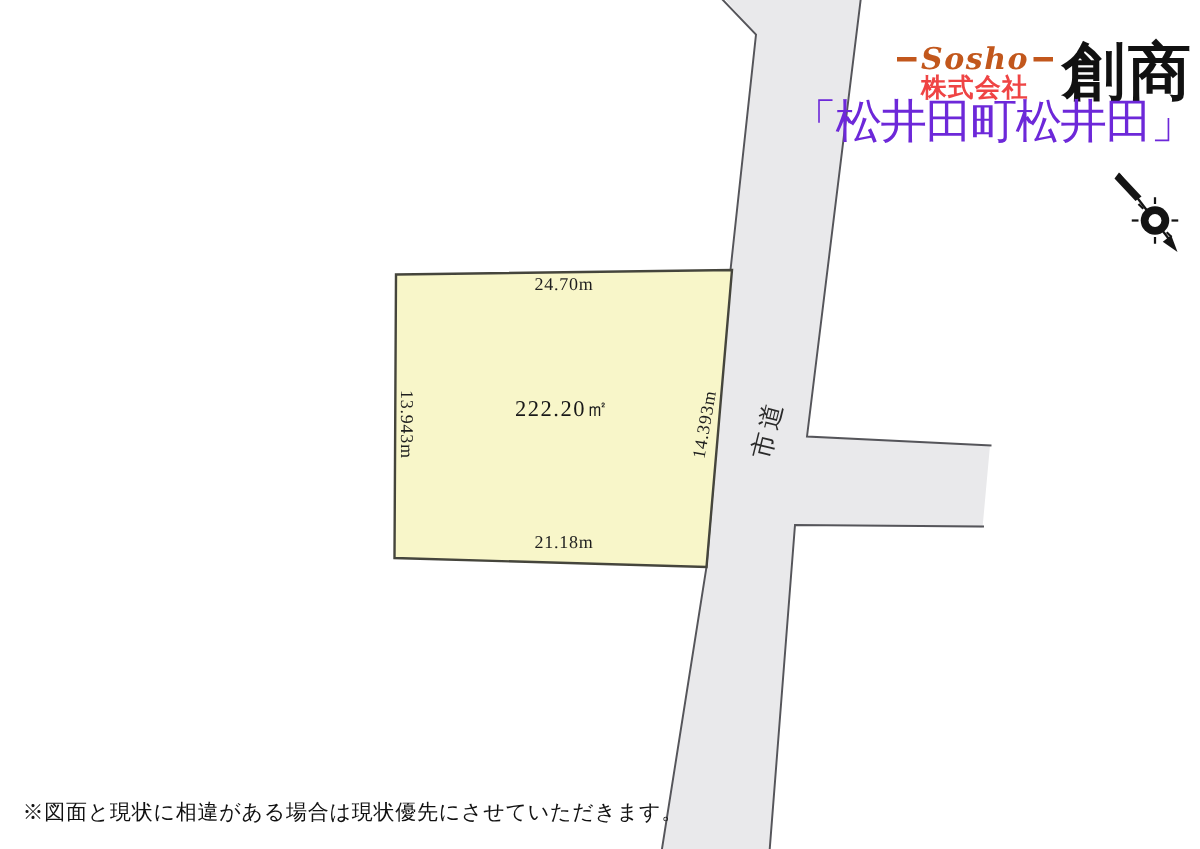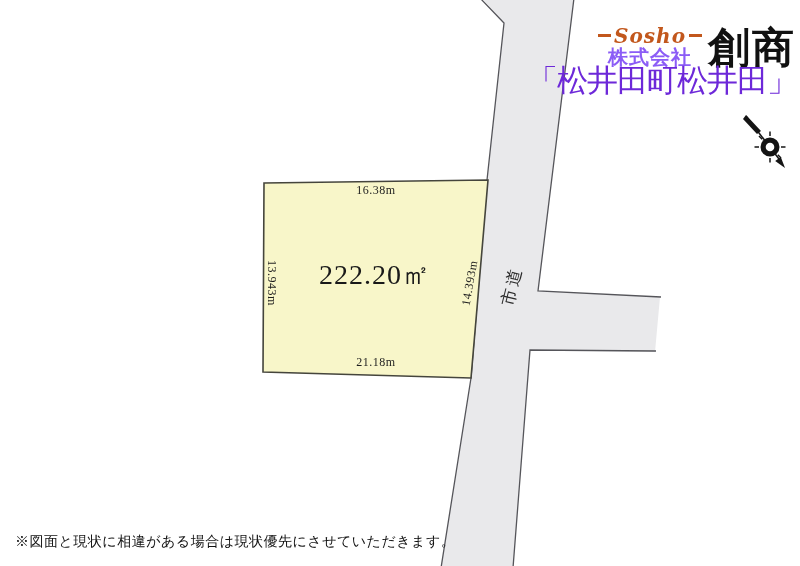--- a/index.html
+++ b/index.html
@@ -15,41 +15,41 @@
   }
   .logo-left{display:flex;flex-direction:column;align-items:center;margin-right:3px;}
   .logo-script-row{display:flex;align-items:center;}
   .logo-dash{display:inline-block;width:13px;height:3px;background:#c2571c;margin:0 3px;}
   .logo-script{
     font-family:"DejaVu Serif","Liberation Serif",serif;font-style:italic;font-weight:bold;
     font-size:20px;line-height:1;color:#c2571c;letter-spacing:1px;
   }
   .logo-prefix{
     font-family:"Liberation Sans","DejaVu Sans",sans-serif;font-weight:bold;
-    font-size:20px;line-height:1.05;color:#8b5cf6;letter-spacing:1px;margin-top:1px;white-space:nowrap;
+    font-size:17px;line-height:1.05;color:#ef4444;letter-spacing:1px;margin-top:1px;white-space:nowrap;
   }
   .logo-name{
     font-family:"Liberation Sans","DejaVu Sans",sans-serif;font-weight:800;
     font-size:42px;line-height:0.95;color:#111;letter-spacing:2px;white-space:nowrap;margin-top:16px;
   }
   .page-title{
     position:absolute;top:60px;right:3px;font-size:31px;letter-spacing:-1px;
     color:#6d28d9;white-space:nowrap;font-family:"Liberation Serif","DejaVu Serif",serif;
   }
 
   
   .dim{
     position:absolute;font-size:12px;color:#1e1e1e;white-space:nowrap;
     transform:translate(-50%,-50%);letter-spacing:0.5px;
   }
   .dim-left{transform:translate(-50%,-50%) rotate(90deg);}
   .dim-right{transform:translate(-50%,-50%) rotate(-80deg);}
   .area-block{
     position:absolute;left:375px;top:274px;transform:translate(-50%,-50%);
-    text-align:left;font-size:28px;line-height:27px;color:#191919;letter-spacing:1px;white-space:nowrap;
+    text-align:left;font-size:15px;line-height:27px;color:#191919;letter-spacing:1px;white-space:nowrap;
   }
   .road-label{
     position:absolute;left:512px;top:286px;font-size:17px;color:#2a2a2a;
     transform:translate(-50%,-50%) rotate(-76deg);letter-spacing:3px;white-space:nowrap;
   }
 
   
   .disclaimer{
     position:absolute;left:15px;top:533px;font-size:14px;color:#111;
     letter-spacing:0.5px;white-space:nowrap;
@@ -92,21 +92,21 @@
         <span class="logo-script">Sosho</span>
         <span class="logo-dash"></span>
       </div>
       <span class="logo-prefix">株式会社</span>
     </div>
     <span class="logo-name">創商</span>
   </div>
 
   <div class="page-title">「松井田町松井田」</div>
 
-  <div class="dim" style="left:376px;top:190px;">16.38m</div>
+  <div class="dim" style="left:376px;top:190px;">24.70m</div>
   <div class="dim dim-left" style="left:271px;top:283px;">13.943m</div>
   <div class="dim dim-right" style="left:470px;top:283px;">14.393m</div>
   <div class="dim" style="left:376px;top:362px;">21.18m</div>
 
   <div class="area-block">
     <div>222.20㎡</div>
   </div>
 
   <div class="road-label">市道</div>
 

